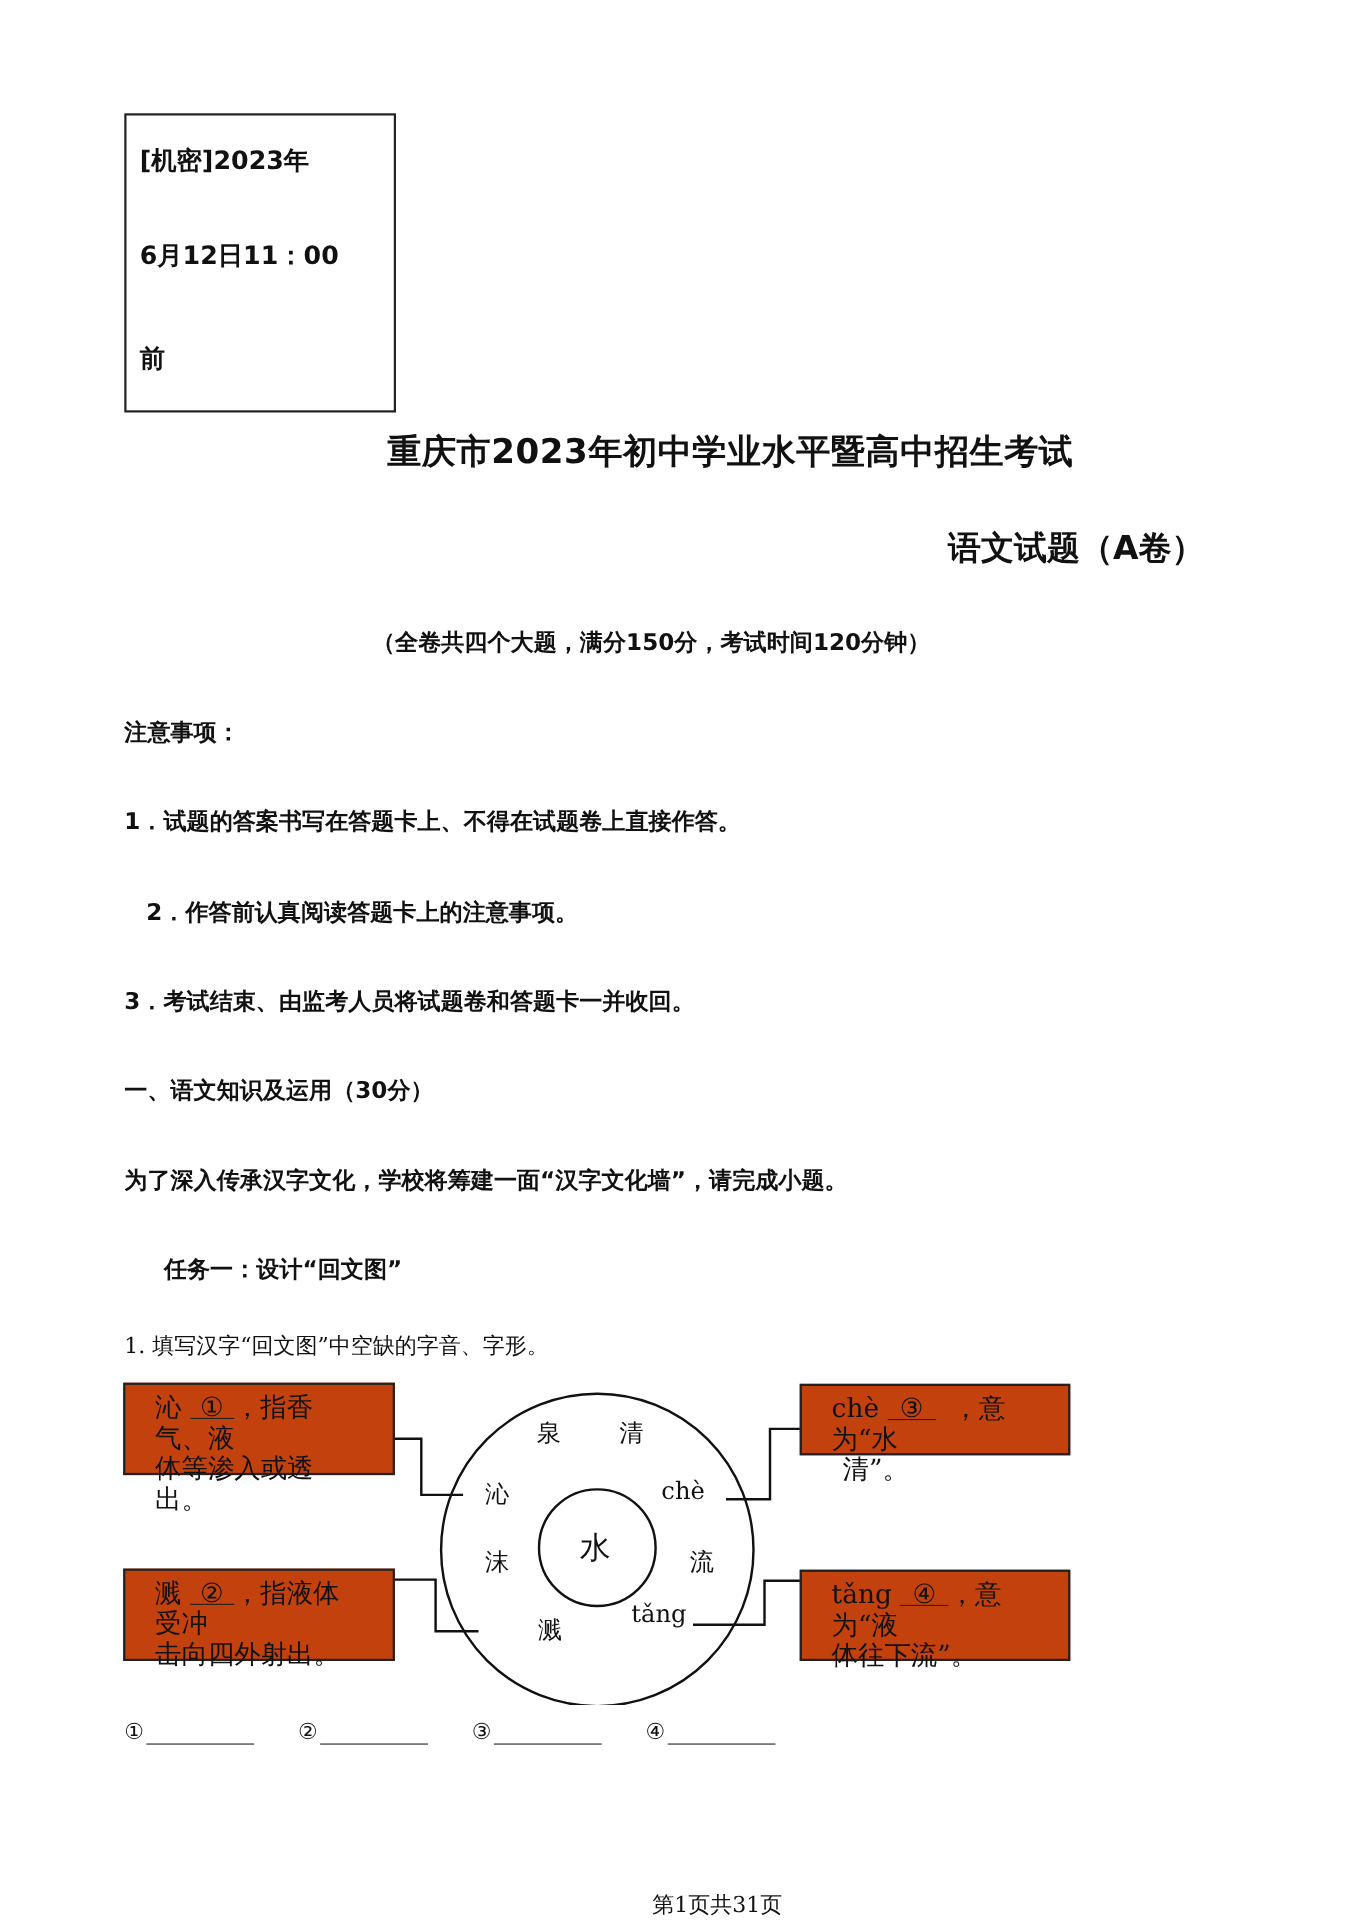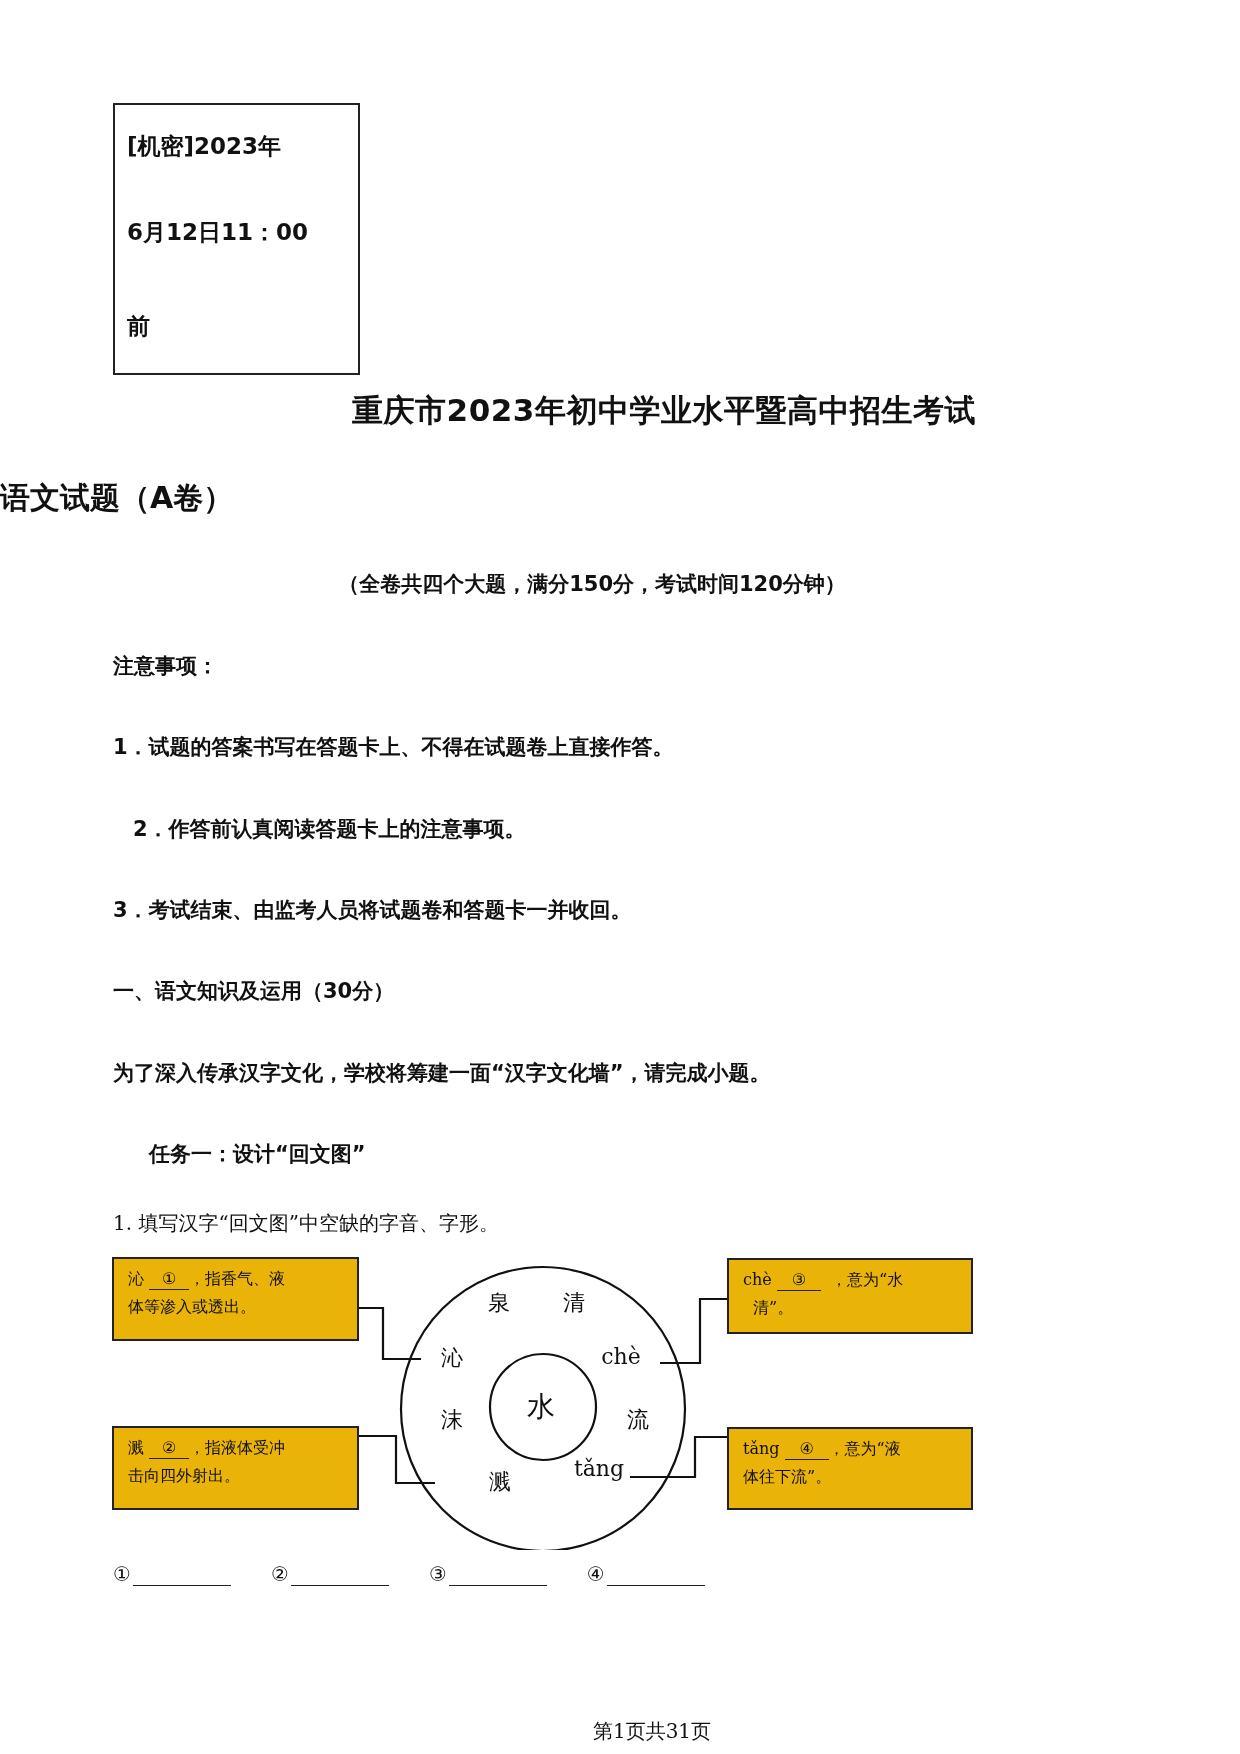--- a/index.html
+++ b/index.html
@@ -3,26 +3,26 @@
   <meta charset="utf-8">
   <style>
     html, body { margin: 0; padding: 0; background: #ffffff; }
     body { width: 1240px; height: 1754px; position: relative; overflow: hidden; color: #111; }
     .sans { font-family: "DejaVu Sans", "Liberation Sans", sans-serif; }
     .serif { font-family: "DejaVu Serif", "Liberation Serif", serif; }
     .abs { position: absolute; }
     .confidential-box { left: 113px; top: 103px; width: 247px; height: 272px; border: 2px solid #222; box-sizing: border-box; }
     .conf-line { position: absolute; left: 12px; font-size: 23px; font-weight: bold; }
     .title { left: 0; width: 1240px; text-align: center; top: 390px; font-size: 31px; font-weight: bold; letter-spacing: 0.5px; padding-left: 44px; }
-    .subtitle { left: 0; width: 1095px; text-align: left; top: 478px; font-size: 30px; font-weight: bold; }
+    .subtitle { left: 0; width: 1095px; text-align: right; top: 478px; font-size: 30px; font-weight: bold; }
     .scope { left: 0; width: 1184px; text-align: center; top: 570px; font-size: 21px; font-weight: bold; }
     .line { left: 113px; font-size: 21px; font-weight: bold; }
     .q1 { left: 113px; top: 1210px; font-size: 20px; }
     .diagram { left: 100px; top: 1250px; width: 900px; height: 300px; }
-    .box { position: absolute; border: 2px solid #222; box-sizing: border-box; background: #eab308; font-size: 16px; line-height: 28px; padding: 6px 14px; }
+    .box { position: absolute; border: 2px solid #222; box-sizing: border-box; background: #c2410c; font-size: 24px; line-height: 28px; padding: 6px 27px; }
     .blank { display: inline-block; border-bottom: 1.5px solid #222; text-align: center; line-height: 20px; }
     .ring-char { position: absolute; font-size: 22px; transform: translate(-50%, -50%); white-space: nowrap; }
     .answers { left: 113px; top: 1562px; font-size: 20px; width: 640px; display: flex; gap: 40px; }
     .answer-slot { display: flex; align-items: flex-end; }
     .answer-line { display: inline-block; width: 98px; border-bottom: 1.5px solid #222; height: 20px; margin-left: 2px; }
     .footer { left: 0; width: 1240px; top: 1718px; text-align: center; font-size: 20px; margin-left: 32px; }
   </style>
 </head>
 <body>
 
@@ -78,21 +78,21 @@
   </div>
 
   <div class="box" style="left:12px;top:176px;width:247px;height:84px;">
     <div>
       <span>溅</span>
       <span class="blank" style="width:40px;">②</span><span>，指液体受冲</span>
     </div>
     <div>击向四外射出。</div>
   </div>
 
-  <div class="box" style="left:627px;top:8px;width:246px;height:76px;">
+  <div class="box" style="left:627px;top:8px;width:246px;height:65px;">
     <div>
       <span>chè</span>
       <span class="blank" style="width:44px;">③</span>&nbsp;&nbsp;<span>，意为“水</span>
     </div>
     <div style="padding-left:10px;">清”。</div>
   </div>
 
   <div class="box" style="left:627px;top:177px;width:246px;height:83px;">
     <div>
       <span>tǎng</span>

